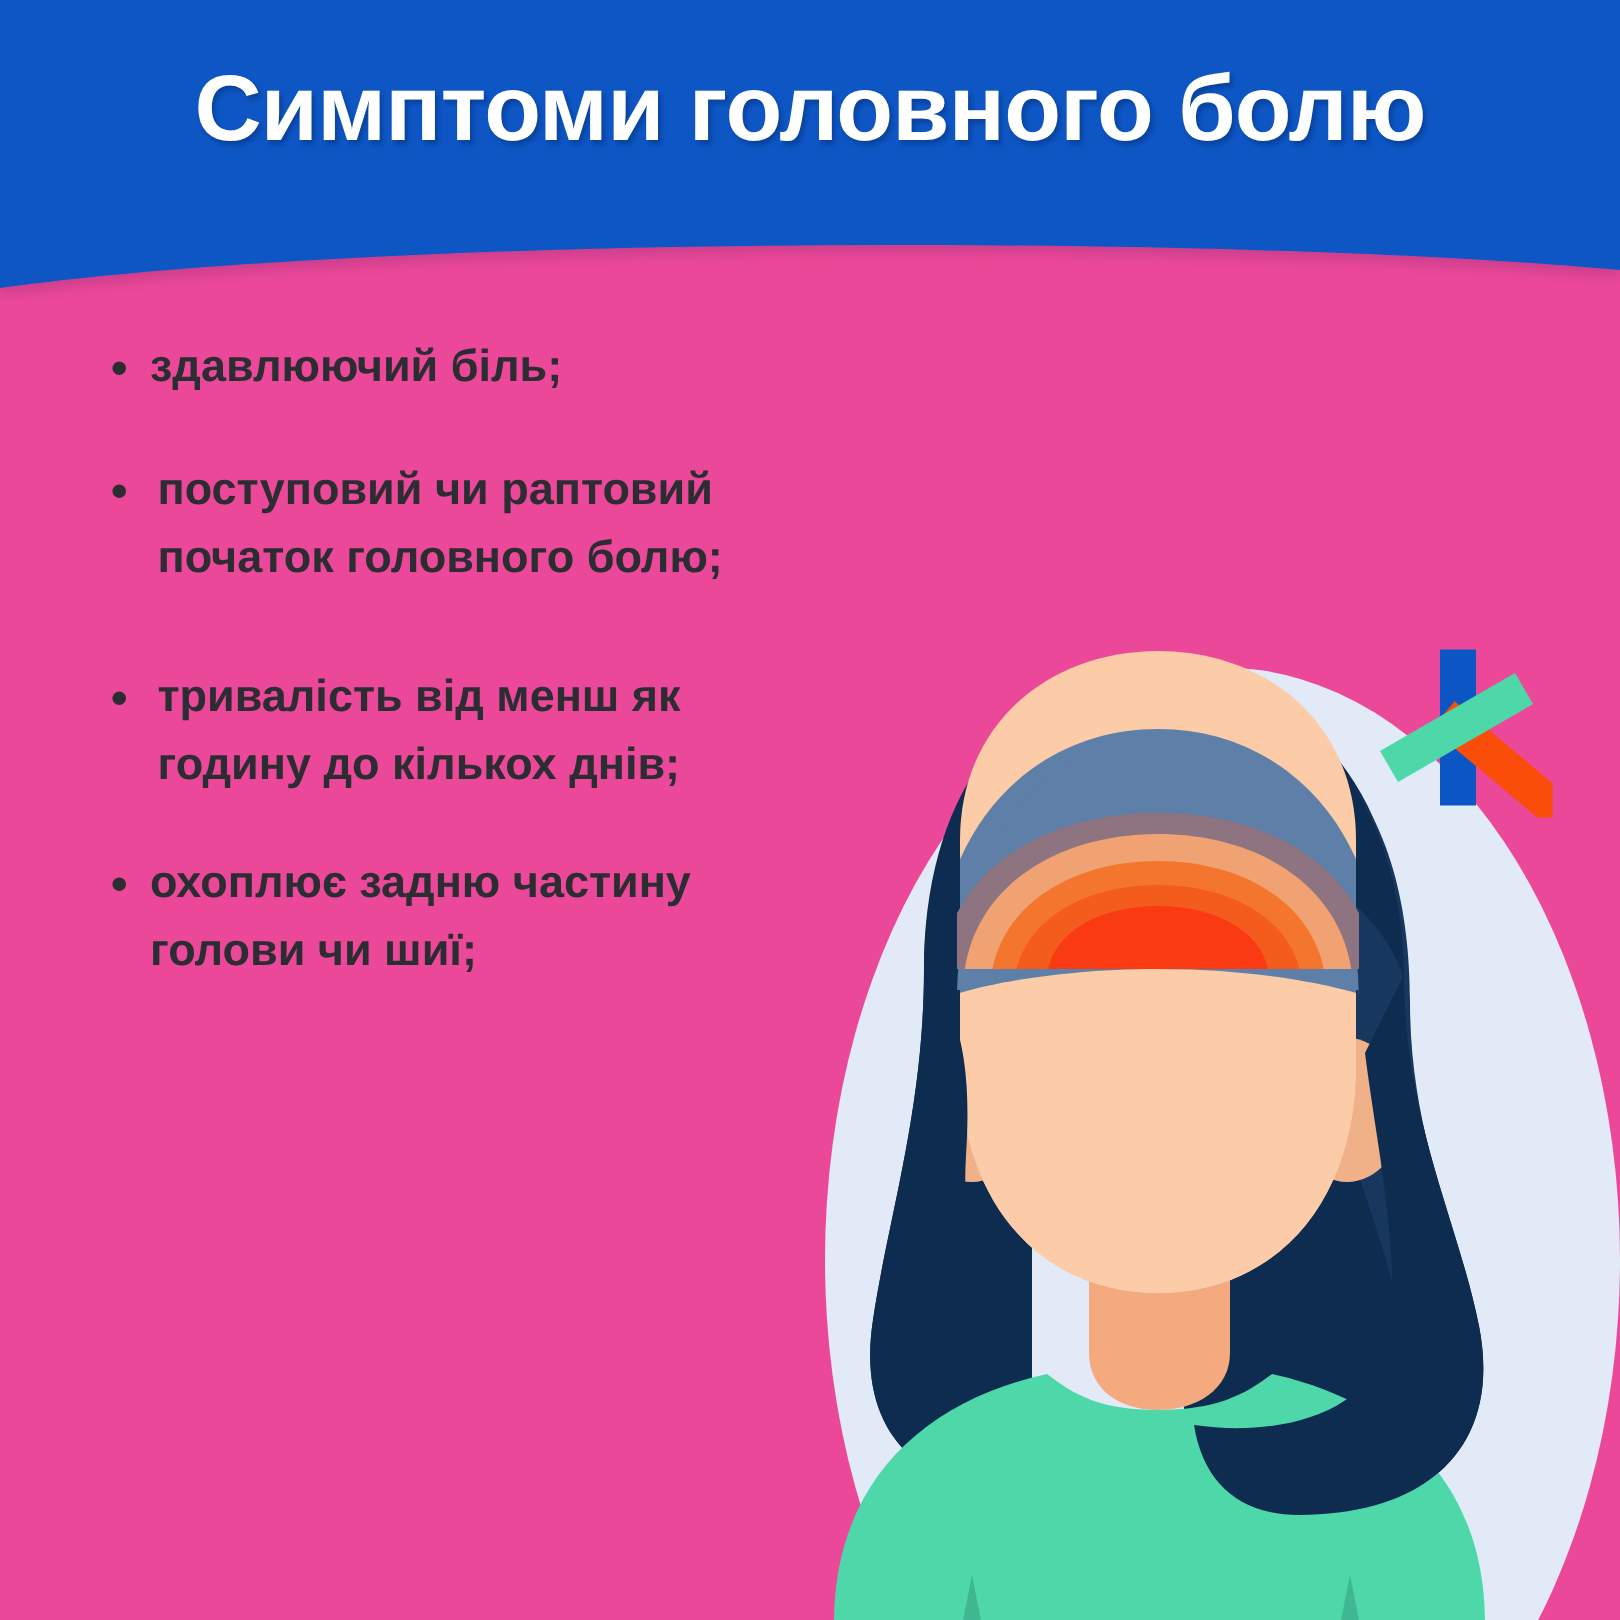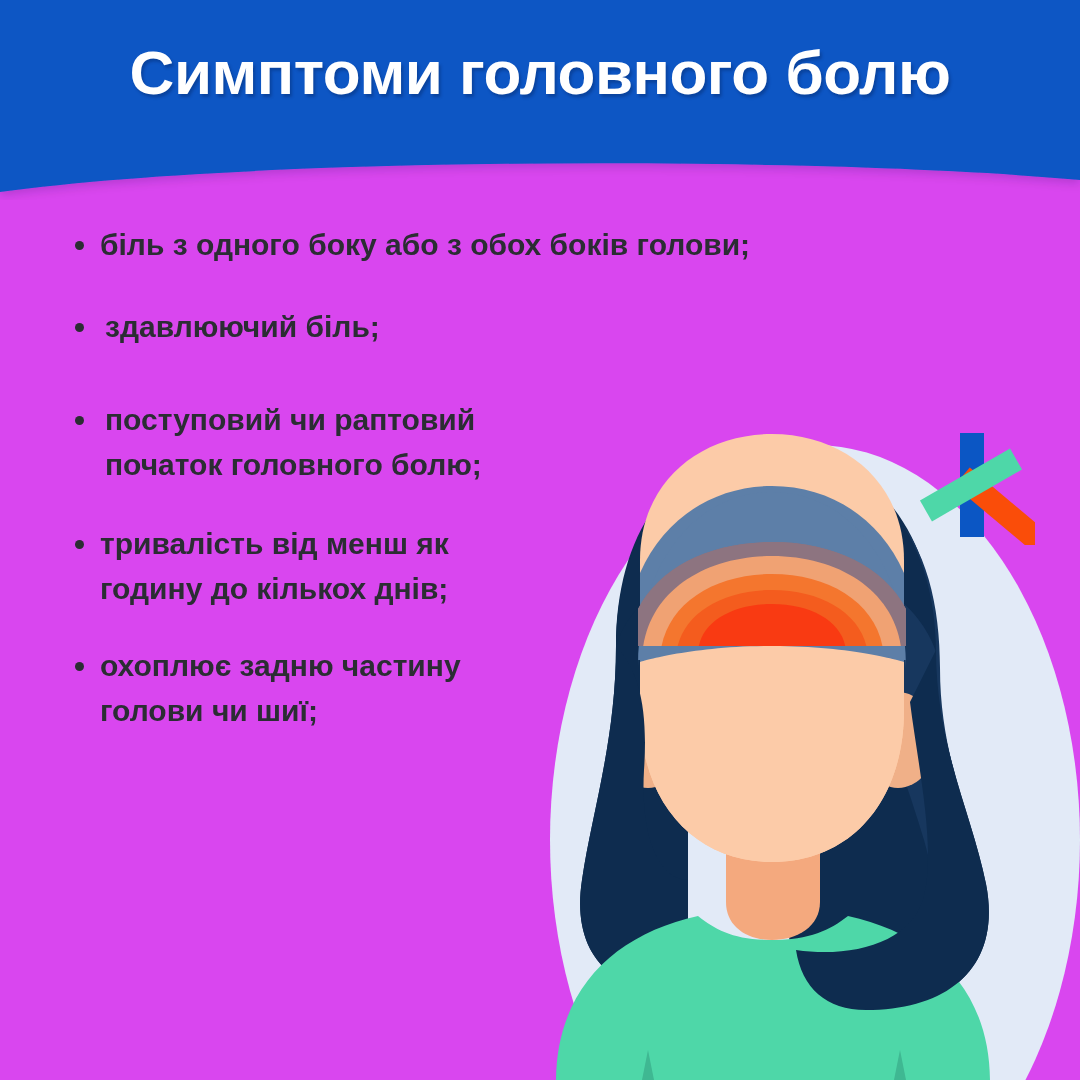--- a/index.html
+++ b/index.html
@@ -12,21 +12,21 @@
     height: 1080px;
     overflow: hidden;
     font-family: "Liberation Sans", "DejaVu Sans", sans-serif;
     background: #F7F8FC;
   }
 
   .poster {
     position: relative;
     width: 1080px;
     height: 1080px;
-    background: #d946ef;
+    background: #ec4899;
     overflow: hidden;
   }
 
   
   .header-wrap {
     position: absolute;
     left: 0;
     top: 0;
     width: 1080px;
     height: 200px;
@@ -231,24 +231,20 @@
     <svg width="130" height="120" viewBox="0 0 130 120">
       <rect x="55" y="8" width="24" height="104" fill="#0B56C4"></rect>
       <rect x="54" y="48" width="104" height="24" fill="#FA4D09" transform="rotate(40 67 60)"></rect>
       <rect x="14" y="48" width="104" height="24" fill="#4ED7A8" transform="rotate(-30 66 60)"></rect>
     </svg>
   </div>
 
   <ul class="symptom-list">
     <li class="symptom-item">
       <span class="symptom-bullet"></span>
-      <span class="symptom-text">біль з одного боку або з обох боків голови;</span>
-    </li>
-    <li class="symptom-item">
-      <span class="symptom-bullet"></span>
       <span class="symptom-text"> здавлюючий біль;</span>
     </li>
     <li class="symptom-item">
       <span class="symptom-bullet"></span>
       <span class="symptom-text">поступовий чи раптовий
 початок головного болю;</span>
     </li>
     <li class="symptom-item">
       <span class="symptom-bullet"></span>
       <span class="symptom-text">тривалість від менш як

